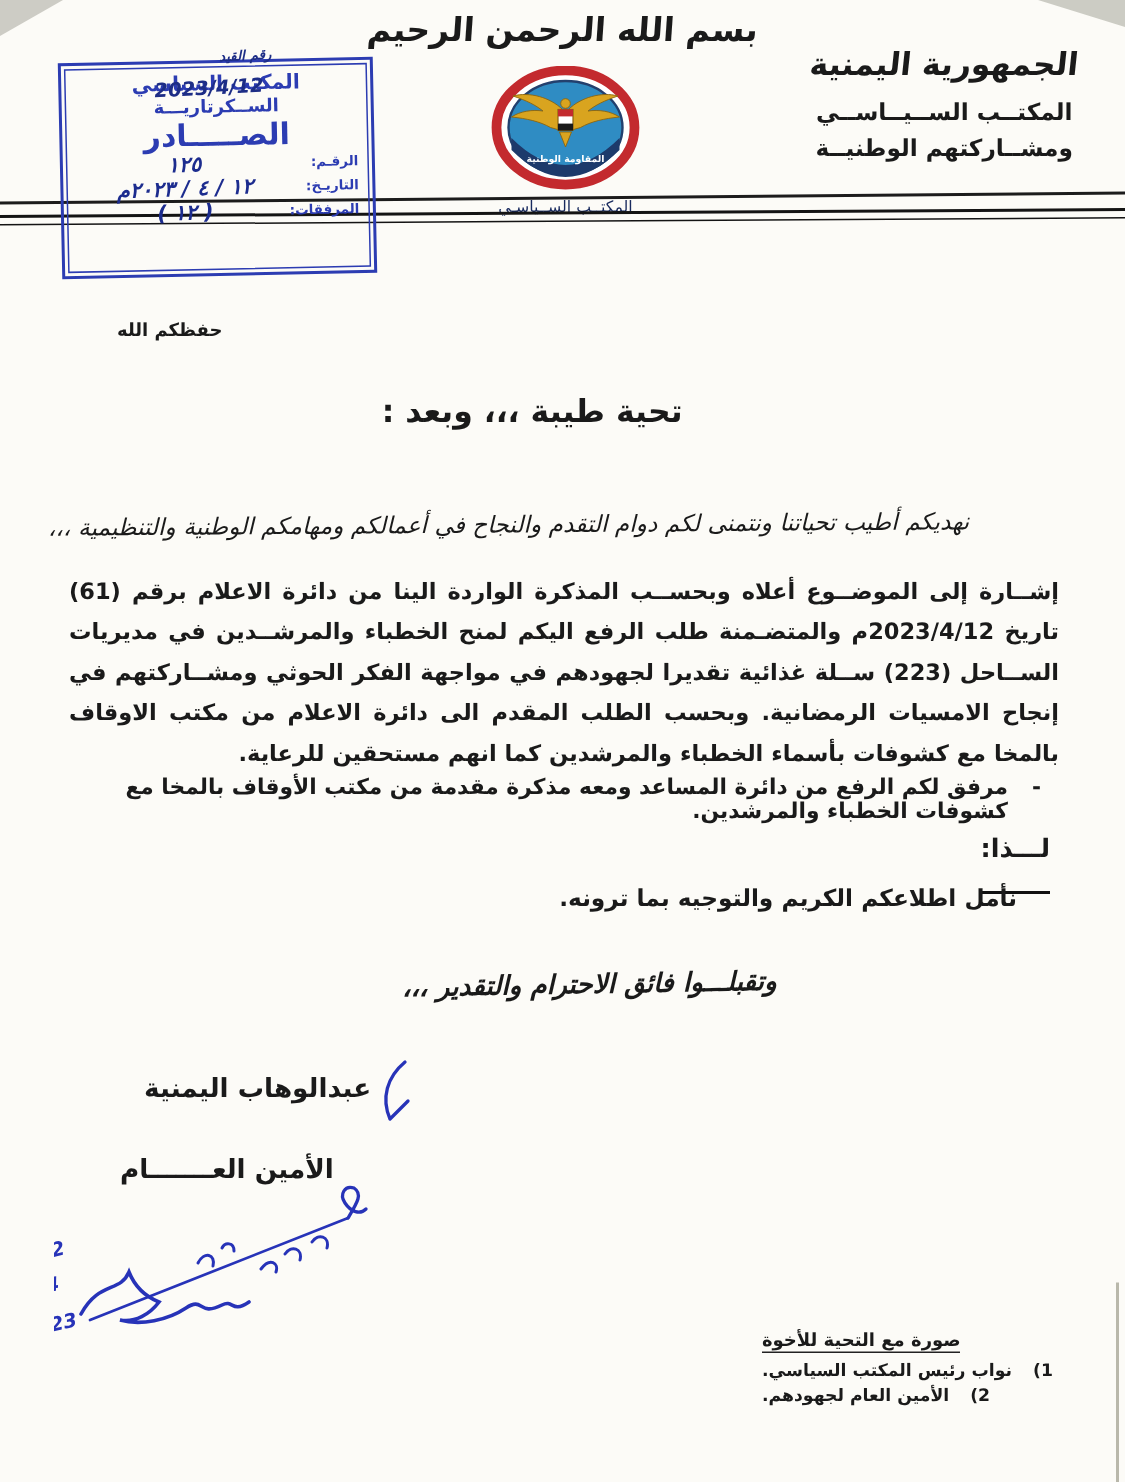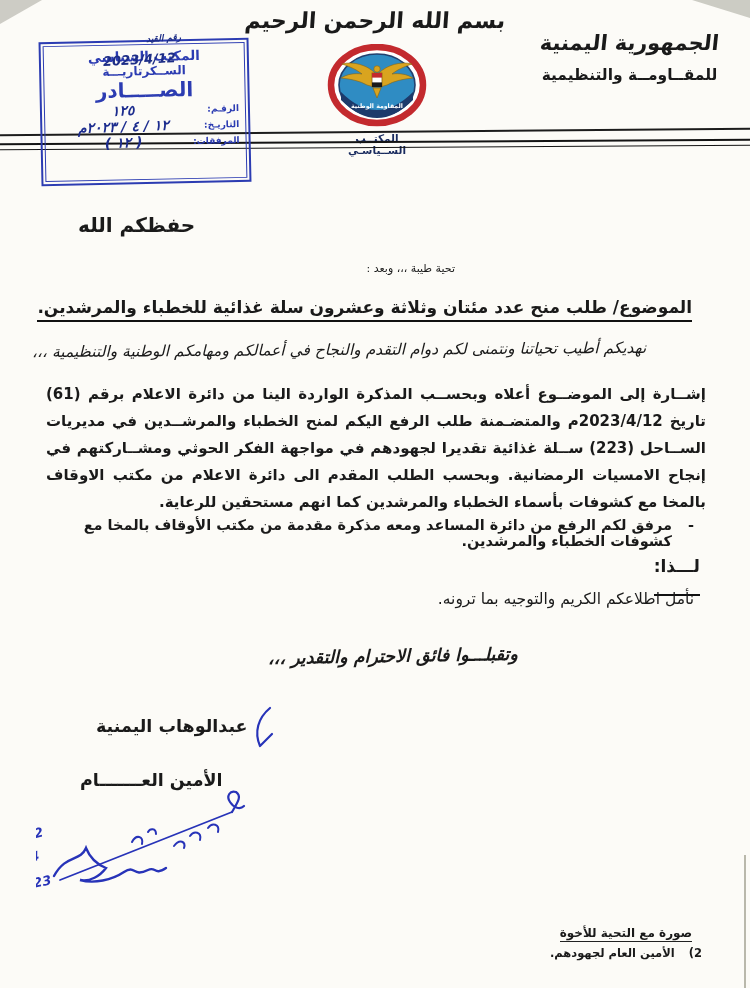--- a/index.html
+++ b/index.html
@@ -14,21 +14,21 @@
 
   
   .bismillah{top:7px;left:0;width:750px;text-align:center;font-size:22px;font-weight:bold;
              font-family:"DejaVu Serif","DejaVu Sans",serif;letter-spacing:0;transform:skewX(-4deg);}
   .letterhead{top:30px;right:8px;width:225px;text-align:center;}
   .lh-country{font-size:21px;font-weight:bold;font-family:"DejaVu Serif","DejaVu Sans",serif;
               transform:skewX(-6deg);margin-bottom:8px;}
   .lh-line{font-size:15.5px;font-weight:bold;line-height:24px;}
 
   .emblem{top:44px;left:327px;width:100px;text-align:center;}
-  .emblem-caption{margin-top:-4px;font-size:10.5px;font-weight:bold;color:#182a5e;text-align:center;}
+  .emblem-caption{margin-top:-4px;font-size:10.5px;font-weight:normal;color:#182a5e;text-align:center;}
 
   
   .rule-thin{top:131px;left:-4px;width:758px;border-top:2px solid #1c1c1c;transform:rotate(-0.5deg);z-index:1;}
   .rule-double{top:141px;left:-4px;width:758px;height:4px;border-top:2.5px solid #141414;
                border-bottom:1.5px solid #141414;transform:rotate(-0.35deg);z-index:1;}
 
   
   .stamp{top:40px;left:40px;width:206px;height:140px;border:2.5px solid #2c3cb2;z-index:2;
          transform:rotate(-1.2deg);color:#2c3cb2;}
   .stamp-inner{position:absolute;inset:2px;border:1.2px solid #2c3cb2;padding:3px 6px 2px;}
@@ -38,61 +38,62 @@
   .stamp-row{display:flex;align-items:flex-end;font-size:9px;font-weight:bold;line-height:16px;}
   .stamp-row .lbl{width:44px;}
   .stamp-row .val{flex:1;text-align:center;font-size:14px;font-weight:bold;color:#1c2c8e;
                   font-style:italic;transform:rotate(-1deg);}
   .hw{color:#1d2d86;font-style:italic;}
   .hw-registry{top:33px;left:146px;font-size:9px;font-weight:bold;transform:rotate(-3deg);z-index:3;}
   .hw-date{top:52px;left:103px;font-size:13px;font-weight:bold;transform:rotate(-3deg);z-index:3;direction:ltr;}
 
   
   .addressee{top:211px;right:108px;font-size:17px;font-weight:bold;}
-  .salutation{top:213px;left:78px;font-size:20px;font-weight:bold;}
-  .greeting{top:262px;right:295px;font-size:11px;font-weight:400;}
+  .salutation{top:213px;left:78px;font-size:12px;font-weight:bold;}
+  .greeting{top:262px;right:295px;font-size:21px;font-weight:700;}
   .subject{top:297px;right:58px;font-size:17px;font-weight:bold;border-bottom:2px solid #111;
            padding-bottom:3px;}
   .intro{top:341px;right:104px;font-size:15.5px;font-weight:500;font-style:italic;transform:rotate(-0.4deg);}
   .bodytext{top:381px;right:44px;left:46px;font-size:15px;font-weight:600;line-height:27px;
             text-align:justify;}
   .attach{top:517px;right:56px;left:44px;display:flex;gap:16px;font-size:14.5px;font-weight:600;}
   .therefore{top:556px;right:50px;font-size:17px;font-weight:bold;border-bottom:2.2px solid #111;
              padding-bottom:18px;}
-  .request{top:590px;right:56px;font-size:15.5px;font-weight:400;}
+  .request{top:590px;right:72px;font-size:15.5px;font-weight:700;}
   .closing{top:646px;right:232px;font-size:17.5px;font-weight:600;font-style:italic;
            font-family:"DejaVu Serif","DejaVu Sans",serif;transform:rotate(-1deg);}
 
   
   .sig-name{top:716px;left:96px;font-size:17.5px;font-weight:bold;}
   .sig-mark{top:704px;left:244px;}
   .sig-title{top:770px;left:80px;font-size:17.5px;font-weight:bold;}
   .sig-scribble{top:784px;left:36px;}
 
   
-  .cc{top:922px;right:48px;text-align:center;}
+  .cc{top:882px;right:48px;text-align:left;}
   .cc-head{display:inline-block;font-size:12px;font-weight:bold;border-bottom:1.6px solid #222;
            padding-bottom:1px;margin-bottom:3px;}
   .cc-item{font-size:11.5px;font-weight:600;line-height:16.5px;}
   .cc-item .n{display:inline-block;margin-left:14px;}
 </style>
 </head>
 <body>
 
 <div class="page">
 
   <div class="abs corner-tl"></div>
   <div class="abs corner-tr"></div>
   <div class="abs edge-r"></div>
 
   <div class="abs bismillah">بسم الله الرحمن الرحيم</div>
 
   <div class="abs letterhead">
     <div class="lh-country">الجمهورية اليمنية</div>
-    <div class="lh-line">للمقــاومــة والتنظيمية</div>
+    <div class="lh-line">المكتــب الســيــاســي</div>
+    <div class="lh-line">ومشــاركتهم الوطنيــة</div>
   </div>
 
   <div class="abs emblem">
     <svg width="100" height="88" viewBox="0 0 100 88">
       <ellipse cx="50" cy="41" rx="46" ry="38" fill="#ffffff" stroke="#c32a2e" stroke-width="6.5"></ellipse>
       <ellipse cx="50" cy="41" rx="38" ry="31" fill="#2f8cc3" stroke="#23406e" stroke-width="1.6"></ellipse>
       <path d="M14 48 Q50 84 86 48 L86 56 Q50 92 14 56 Z" fill="#1d3a6b"></path>
       <path d="M48 29 C40 21 26 17 15 20 C24 23 30 26 35 30 C28 29 20 30 14 34 C24 35 33 37 40 41 L47 43 Z" fill="#d9a41f" stroke="#8a6410" stroke-width="0.6"></path>
       <path d="M52 29 C60 21 74 17 85 20 C76 23 70 26 65 30 C72 29 80 30 86 34 C76 35 67 37 60 41 L53 43 Z" fill="#d9a41f" stroke="#8a6410" stroke-width="0.6"></path>
       <circle cx="50" cy="25" r="3.2" fill="#d9a41f" stroke="#8a6410" stroke-width="0.6"></circle>
@@ -126,21 +127,20 @@
         <span class="val">( ١٢ )</span>
       </div>
     </div>
   </div>
   <div class="abs hw hw-registry">رقم القيد</div>
   <div class="abs hw hw-date">2023/4/12</div>
 
   <div class="abs salutation">حفظكم الله</div>
   <div class="abs greeting">تحية طيبة ،،، وبعد :</div>
 
-  <div class="abs subject">الموضوع/ طلب منح عدد مئتان وثلاثة وعشرون سلة غذائية للخطباء والمرشدين.</div>
 
   <div class="abs intro">نهديكم أطيب تحياتنا ونتمنى لكم دوام التقدم والنجاح في أعمالكم ومهامكم الوطنية والتنظيمية ،،،</div>
 
   <div class="abs bodytext">إشــارة إلى الموضــوع أعلاه وبحســب المذكرة الواردة الينا من دائرة الاعلام برقم (61) تاريخ 2023/4/12م والمتضـمنة طلب الرفع اليكم لمنح الخطباء والمرشــدين في مديريات الســاحل (223) ســلة غذائية تقديرا لجهودهم في مواجهة الفكر الحوثي ومشــاركتهم في إنجاح الامسيات الرمضانية. وبحسب الطلب المقدم الى دائرة الاعلام من مكتب الاوقاف بالمخا مع كشوفات بأسماء الخطباء والمرشدين كما انهم مستحقين للرعاية.</div>
 
   <div class="abs attach">
     <span>-</span>
     <span>مرفق لكم الرفع من دائرة المساعد ومعه مذكرة مقدمة من مكتب الأوقاف بالمخا مع كشوفات الخطباء والمرشدين.</span>
   </div>
 
@@ -166,17 +166,20 @@
     <g fill="#2733b8" font-family="DejaVu Sans, sans-serif" font-size="13" font-style="italic" font-weight="bold">
       <text x="8" y="52" transform="rotate(-14 8 52)">12</text>
       <text x="4" y="76" transform="rotate(-10 4 76)">4</text>
       <text x="16" y="100" transform="rotate(-12 16 100)">23</text>
     </g>
   </svg>
 
   <div class="abs cc">
     <div class="cc-head">صورة مع التحية للأخوة</div>
     <div class="cc-item">
+      <span class="n">1)</span><span>نواب رئيس المكتب السياسي.</span>
+    </div>
+    <div class="cc-item">
       <span class="n">2)</span><span>الأمين العام لجهودهم.</span>
     </div>
   </div>
 
 </div>
 
 </body></html>

